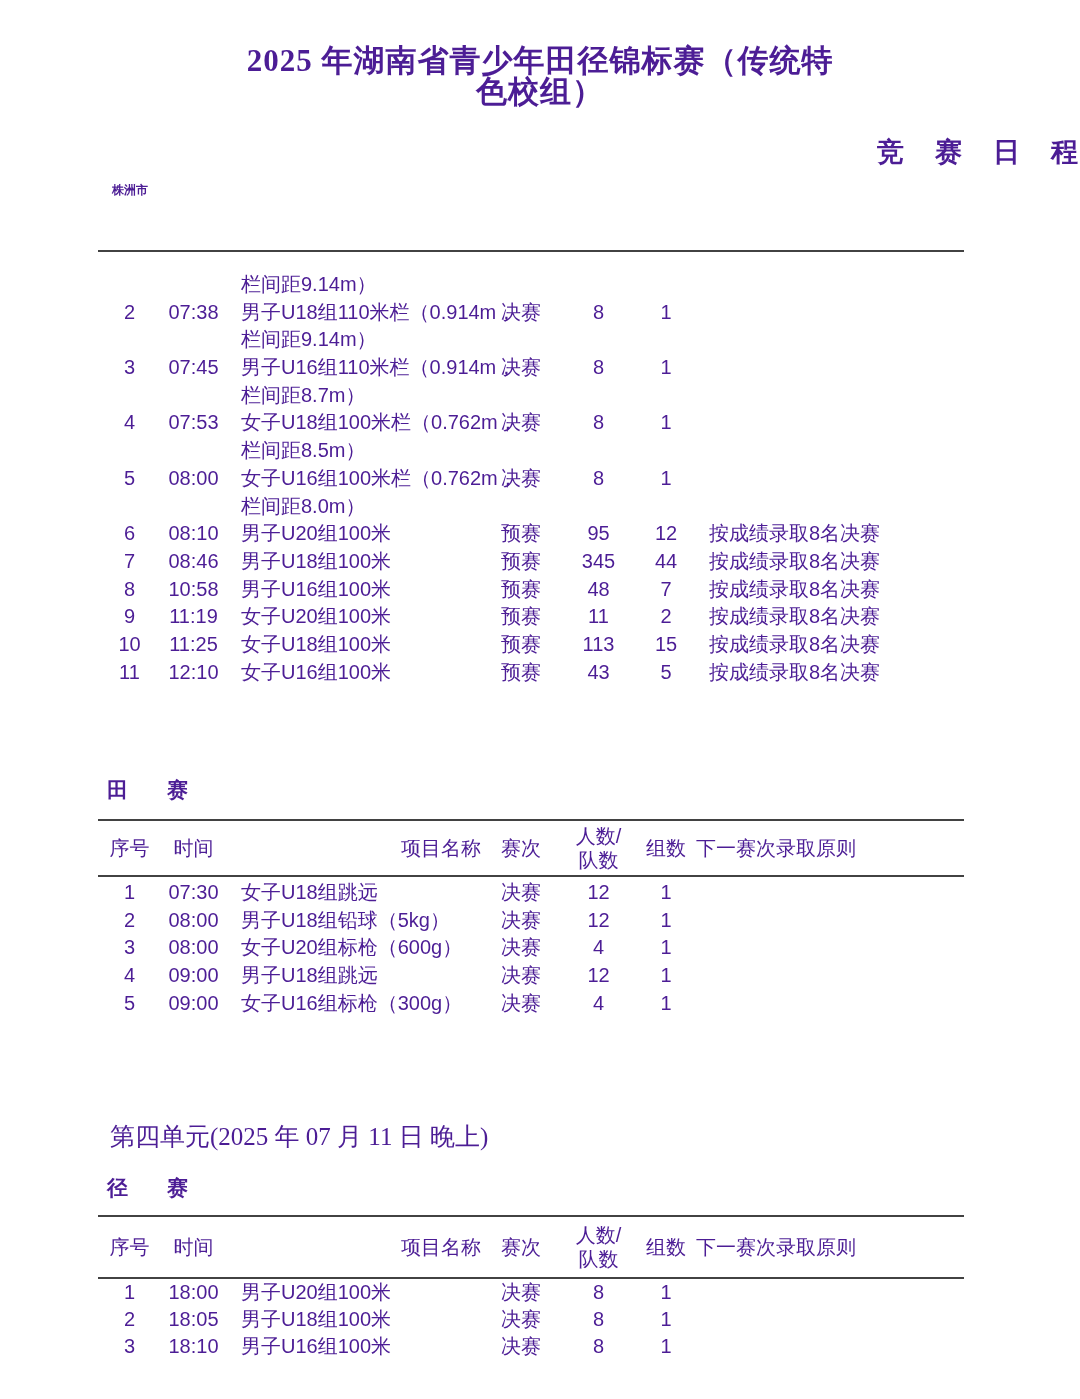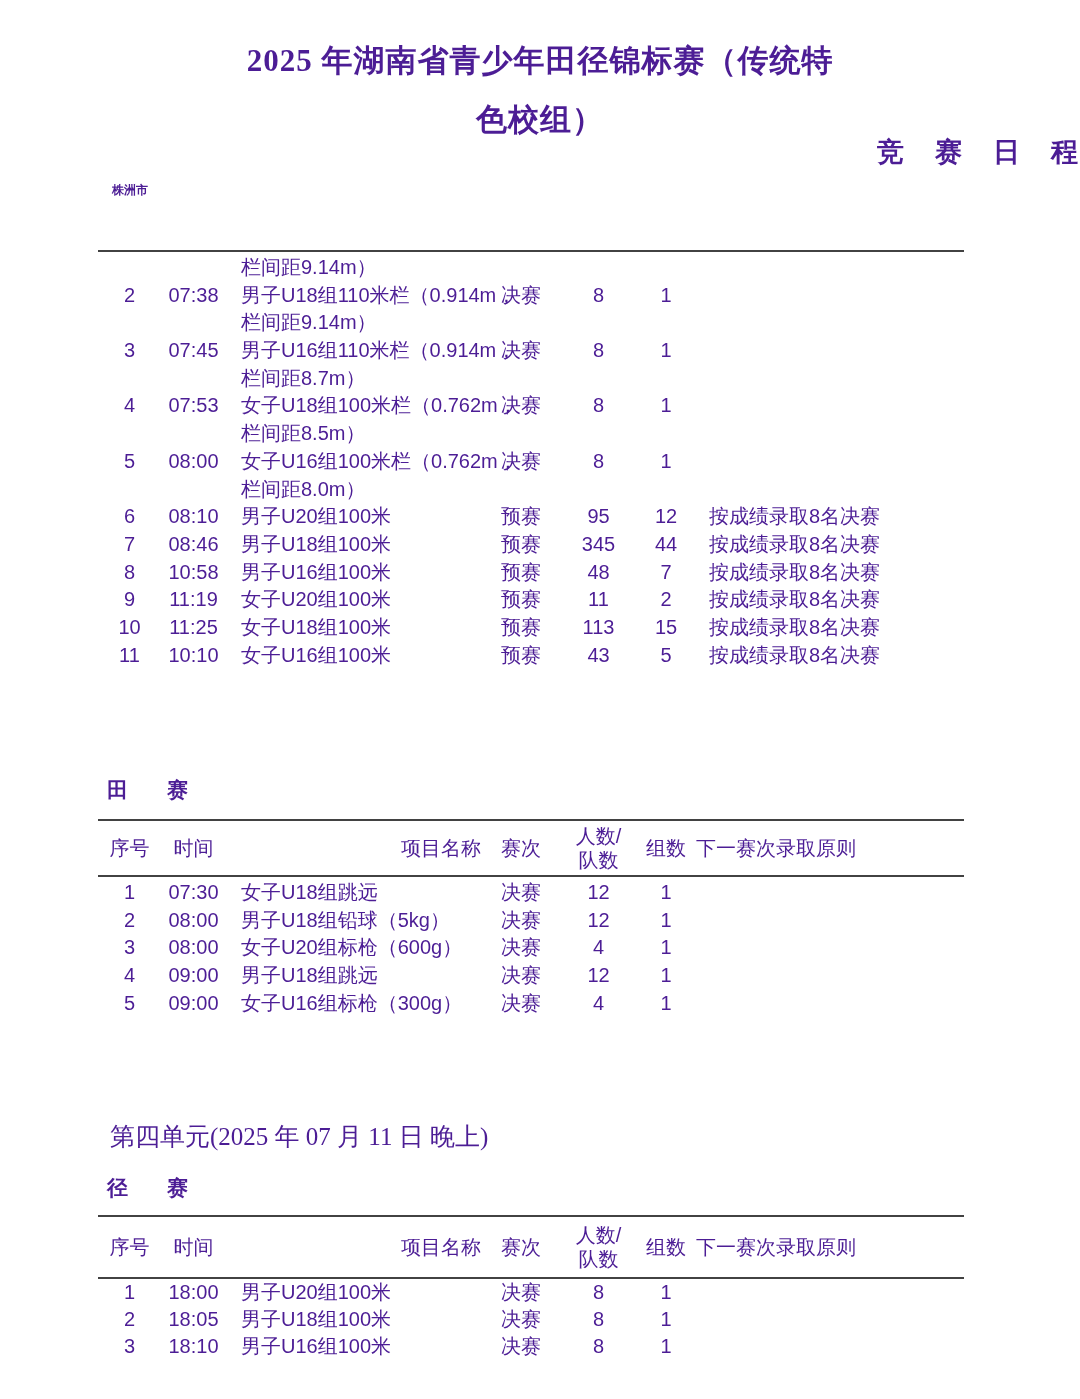--- a/index.html
+++ b/index.html
@@ -55,26 +55,26 @@
   .t-head .c-proj{text-align:right;}
   .t-head .c-note{padding-left:0;text-align:left;}
   .h-two{line-height:24px;}
 </style>
 </head>
 <body>
 
 <div class="page">
 
   <div class="title" style="top:43px">2025 年湖南省青少年田径锦标赛（传统特</div>
-  <div class="title" style="top:102px">色校组）</div>
+  <div class="title" style="top:74px">色校组）</div>
   <div class="subtitle" style="top:137px">竞　赛　日　程</div>
   <div class="city" style="top:179px">株洲市</div>
 
   <div class="rule" style="top:250px"></div>
-  <div class="t-rows" style="top:248px;padding-top:6px">
+  <div class="t-rows" style="top:265px;padding-top:6px">
       <div class="t-row">
         <div class="c-no t-line"></div>
         <div class="c-time t-line"></div>
         <div class="c-proj">
           <div class="t-line">栏间距9.14m）</div>
         </div>
         <div class="c-round t-line"></div>
         <div class="c-count t-line"></div>
         <div class="c-group t-line"></div>
         <div class="c-note t-line"></div>
@@ -177,21 +177,21 @@
         <div class="c-proj">
           <div class="t-line">女子U18组100米</div>
         </div>
         <div class="c-round t-line">预赛</div>
         <div class="c-count t-line">113</div>
         <div class="c-group t-line">15</div>
         <div class="c-note t-line">按成绩录取8名决赛</div>
       </div>
       <div class="t-row">
         <div class="c-no t-line">11</div>
-        <div class="c-time t-line">10:10</div>
+        <div class="c-time t-line">12:10</div>
         <div class="c-proj">
           <div class="t-line">女子U16组100米</div>
         </div>
         <div class="c-round t-line">预赛</div>
         <div class="c-count t-line">43</div>
         <div class="c-group t-line">5</div>
         <div class="c-note t-line">按成绩录取8名决赛</div>
       </div>
     </div>
 

